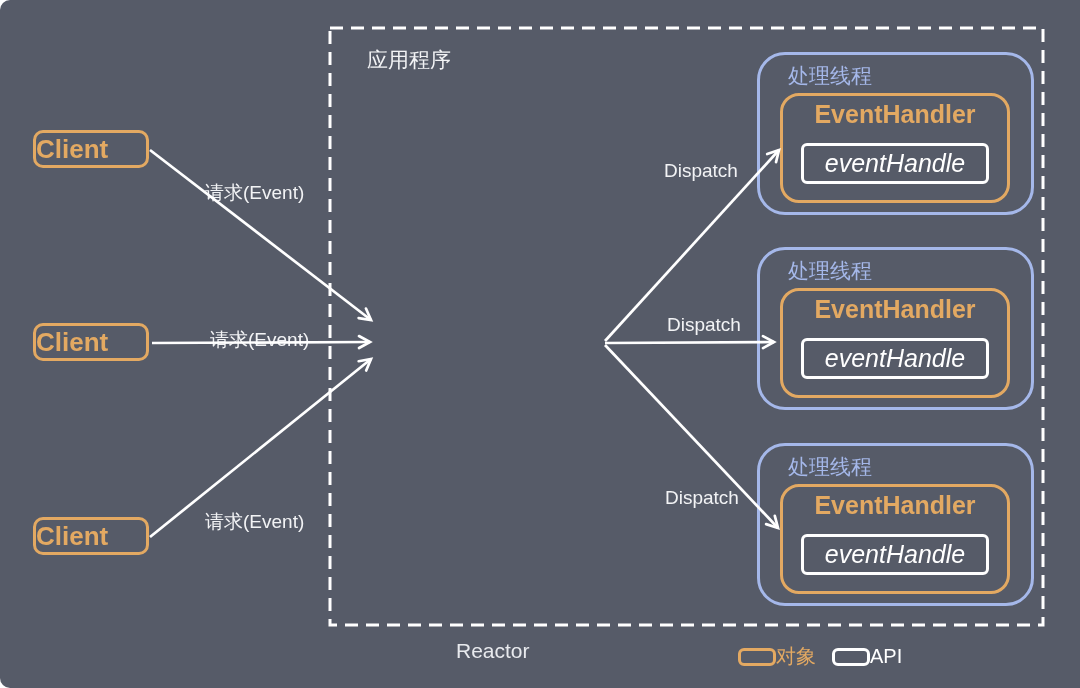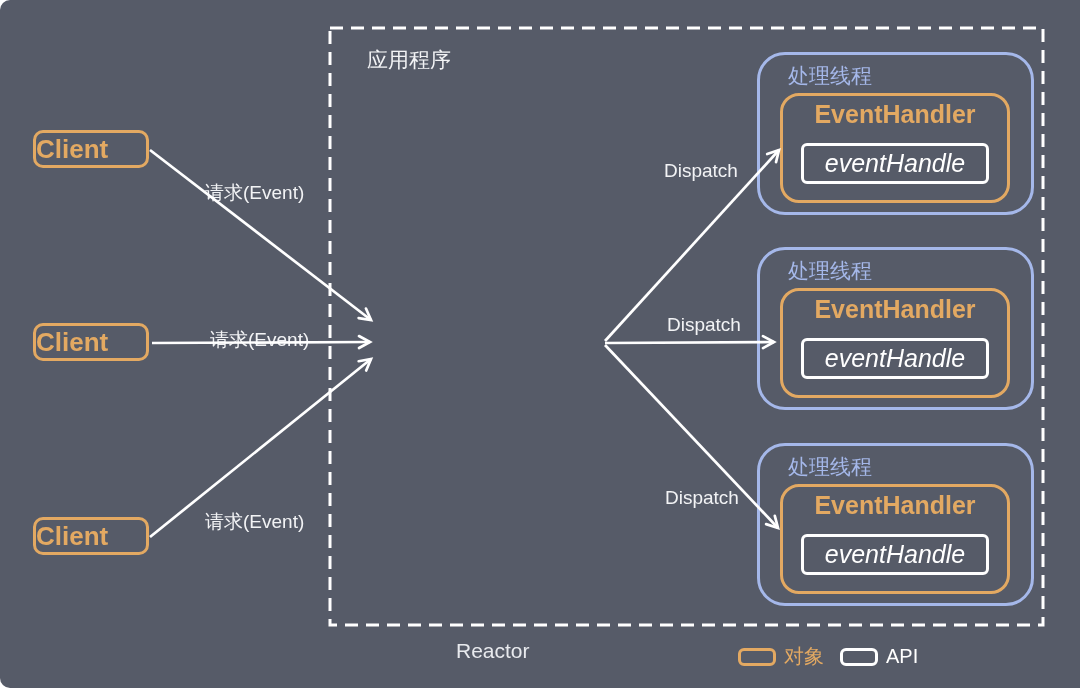--- a/index.html
+++ b/index.html
@@ -145,21 +145,21 @@
     display: flex;
     align-items: center;
     z-index: 4;
   }
   .swatch {
     width: 32px; height: 12px;
     border-radius: 6px;
   }
   .swatch-object { border: 3px solid var(--object-accent, #E3A962); }
   .swatch-api { border: 3px solid var(--api-accent, #FFFFFF); }
-  .legend-text { font-size: 20px; font-weight: 500; margin-left: 8px; }
+  .legend-text { font-size: 20px; font-weight: 500; margin-left: 0; }
   .legend-object-text { color: var(--object-accent, #E3A962); margin-right: 16px; }
   .legend-api-text { color: var(--api-accent, #FFFFFF); }
 </style>
 </head>
 <body>
 
 <div class="stage">
 
   <svg class="arrows" viewBox="0 0 1080 688">
     <defs>

